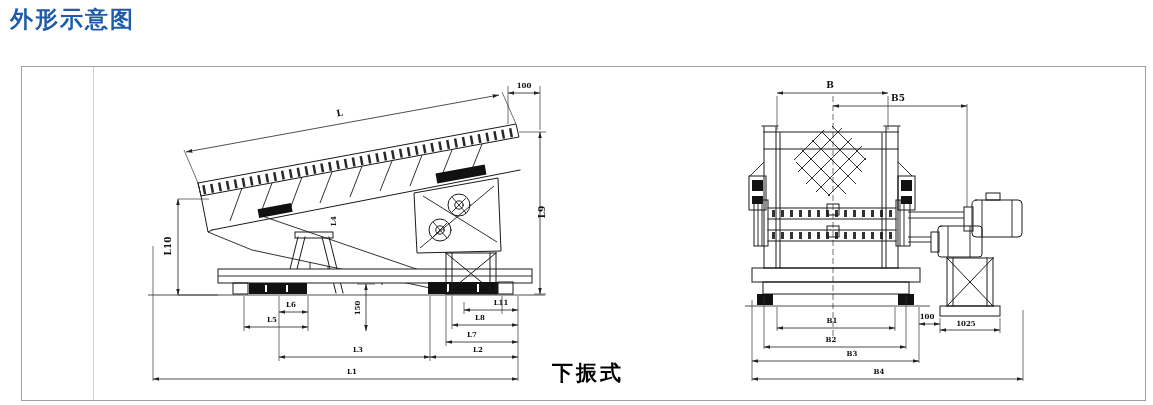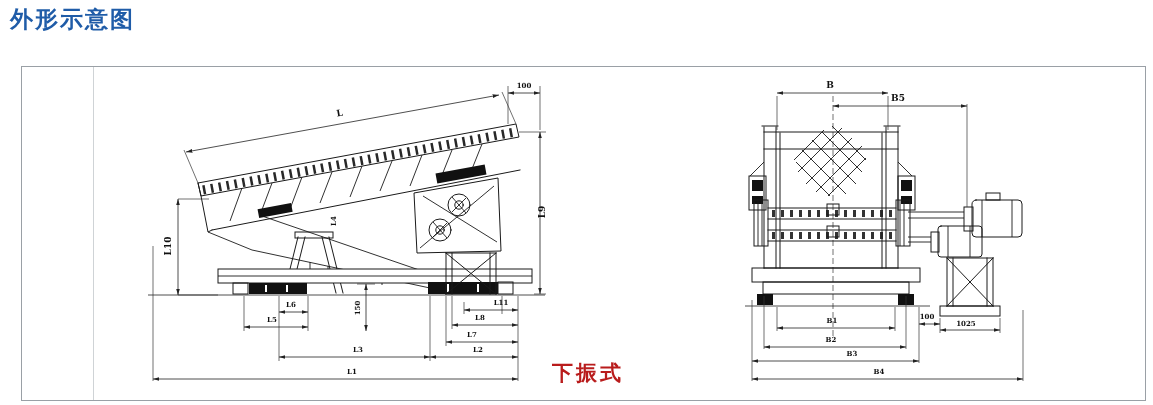--- a/index.html
+++ b/index.html
@@ -1,21 +1,21 @@
 <!DOCTYPE html>
 <html><head>
 <meta charset="utf-8">
 <style>
   html,body{margin:0;padding:0;background:#fff;}
   body{width:1153px;height:405px;overflow:hidden;font-family:"Liberation Sans",sans-serif;}
   .stage{position:relative;width:1153px;height:405px;background:#fff;}
   .page-title{position:absolute;left:10px;top:4px;font-size:23px;font-weight:bold;color:#1f5ca8;letter-spacing:2px;}
   .frame{position:absolute;left:21px;top:66px;width:1123px;height:333px;border:1px solid #9aa0a6;background:#fff;}
   .frame-divider{position:absolute;left:71px;top:0;width:1px;height:100%;background:#cfd3d6;}
-  .caption{position:absolute;left:552px;top:359px;font-size:21px;font-weight:bold;color:#b91c1c;letter-spacing:3px;}
+  .caption{position:absolute;left:552px;top:359px;font-size:21px;font-weight:bold;color:#000000;letter-spacing:3px;}
   svg.overlay{position:absolute;left:0;top:0;width:1153px;height:405px;}
   .ln{stroke:#1a1a1a;stroke-width:1;fill:none;stroke-linecap:square;}
   .ln9{stroke:#1a1a1a;stroke-width:.9;fill:none;}
   .dim{stroke:#222;stroke-width:.8;fill:none;}
   .ext{stroke:#333;stroke-width:.7;fill:none;}
   .dash{stroke:#333;stroke-width:.7;stroke-dasharray:6 3;fill:none;}
   .blk{fill:#111;stroke:none;}
   .wslot{stroke:#fff;stroke-width:2;fill:none;}
   .hatch{stroke:#161616;stroke-width:9;stroke-dasharray:2.5 5.5;fill:none;opacity:.92;}
   .hatch2{stroke:#1c1c1c;stroke-width:7;stroke-dasharray:3 6;fill:none;opacity:.9;}

